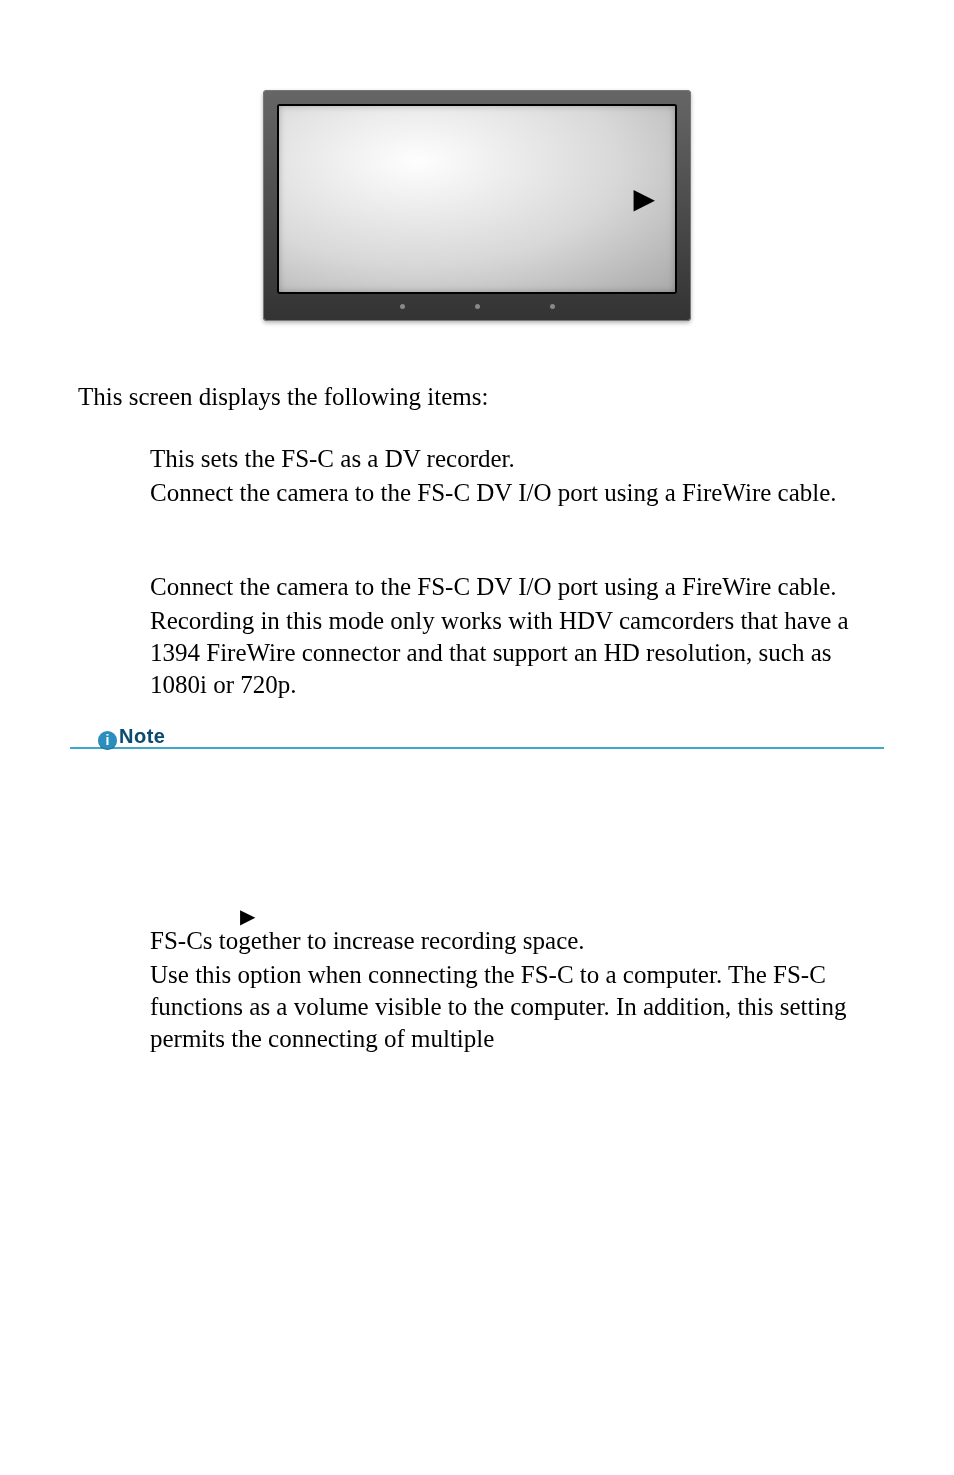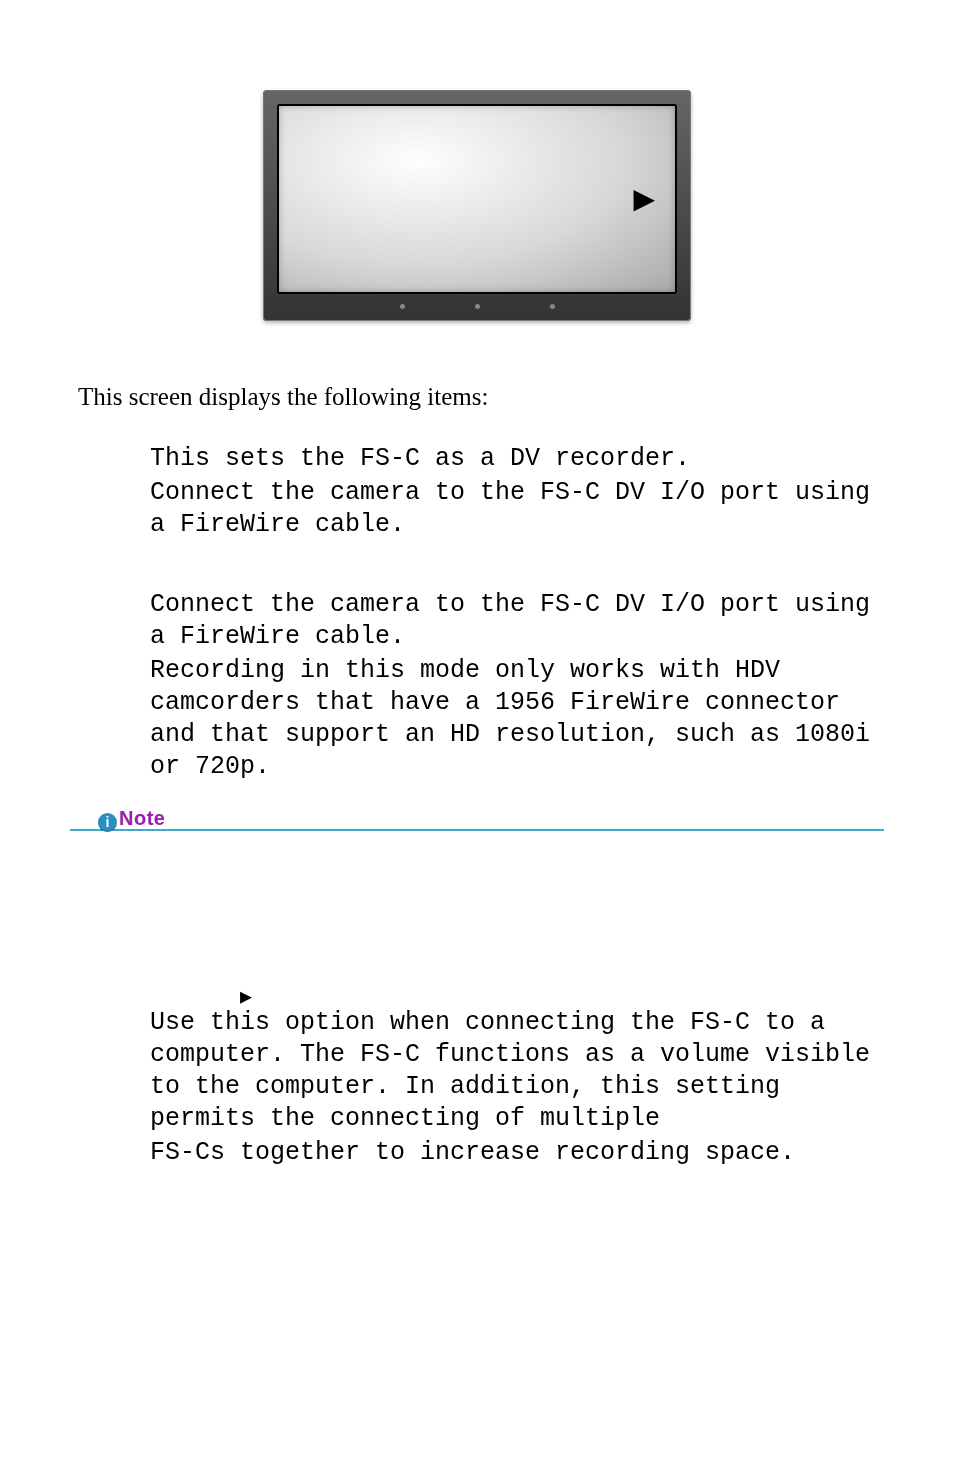--- a/index.html
+++ b/index.html
@@ -55,22 +55,21 @@
     background: #888;
     border-radius: 50%;
     display: inline-block;
   }
   
   .intro {
     margin: 0 0 30px 8px;
   }
   .section {
     padding-left: 80px;
-    margin-top: 16px;
-    font-family: Liberation Mono, monospace;
+    margin-top: 30px;
   }
   .para { margin: 0 0 2px 0; }
   .gap { height: 30px; }
   
   .note-rule {
     margin: 20px 0 150px 0;
     padding-left: 28px;
     border-bottom: 2px solid #3fa9cc;
     display: flex;
     align-items: flex-end;
@@ -81,21 +80,21 @@
     border-radius: 50%;
     background: #2a8fbf;
     color: #fff;
     font: bold 14px/19px sans-serif;
     text-align: center;
     margin-right: 2px;
     transform: translateY(3px);
     box-shadow: inset 0 -1px 0 rgba(0,0,0,.25);
   }
   .note-label {
-    color: #a21caf;
+    color: #0c4a6e;
     font-family: Arial, sans-serif;
     font-size: 20px;
     font-weight: 700;
     letter-spacing: .5px;
     text-shadow: 0 1px 0 rgba(255,255,255,.6), 0 0 1px rgba(42,116,168,.3);
     transform: translateY(3px);
   }
   .section .with-arrow::before{
     content:"▶";
     color:#000;
@@ -129,27 +128,27 @@
 
   <div class="section">
     <p class="para">This sets the FS-C as a DV recorder.</p>
     <p class="para">Connect the camera to the FS-C DV I/O port using a FireWire cable.</p>
   </div>
 
   <div class="gap"></div>
 
   <div class="section">
     <p class="para">Connect the camera to the FS-C DV I/O port using a FireWire cable.</p>
-    <p class="para">Recording in this mode only works with HDV camcorders that have a 1956 FireWire connector and that support an HD resolution, such as 1080i or 720p.</p>
+    <p class="para">Recording in this mode only works with HDV camcorders that have a 1394 FireWire connector and that support an HD resolution, such as 1080i or 720p.</p>
   </div>
 
   <div class="note-rule">
     <div class="note-badge">i</div>
     <div class="note-label">Note</div>
   </div>
 
   <div class="section">
     <div class="arrow-line with-arrow"></div>
+    <p class="para">FS-Cs together to increase recording space.</p>
     <p class="para">Use this option when connecting the FS-C to a computer. The FS-C functions as a volume visible to the computer.  In addition, this setting permits the connecting of multiple</p>
-    <p class="para">FS-Cs together to increase recording space.</p>
   </div>
 
 </div>
 
 </body></html>

